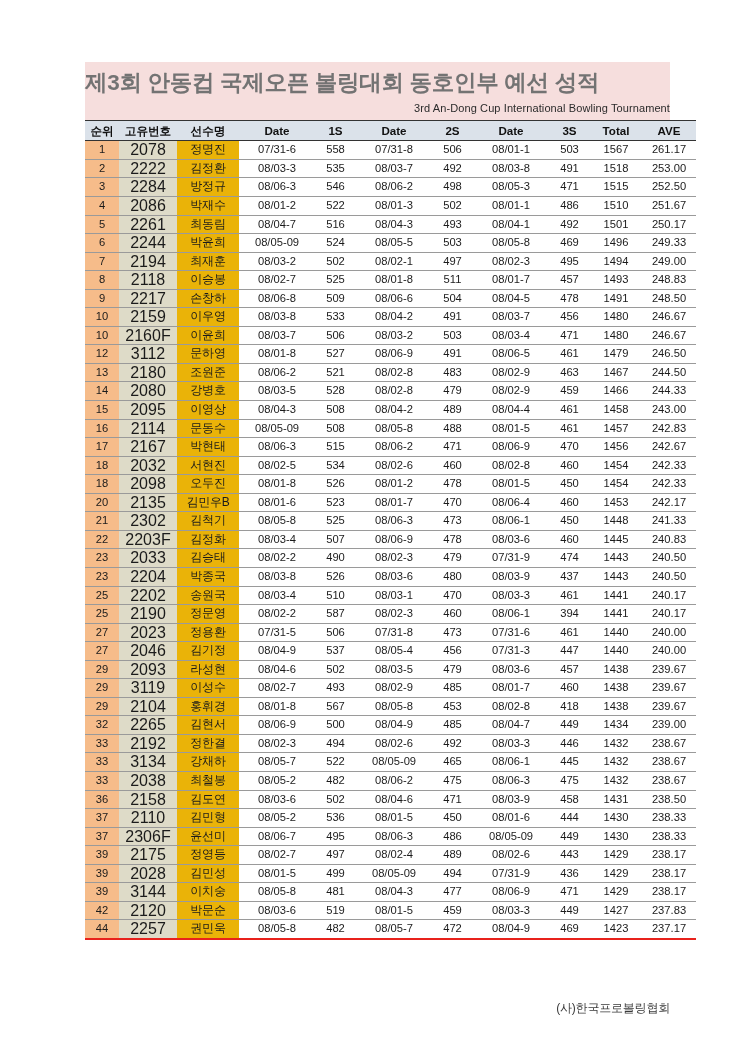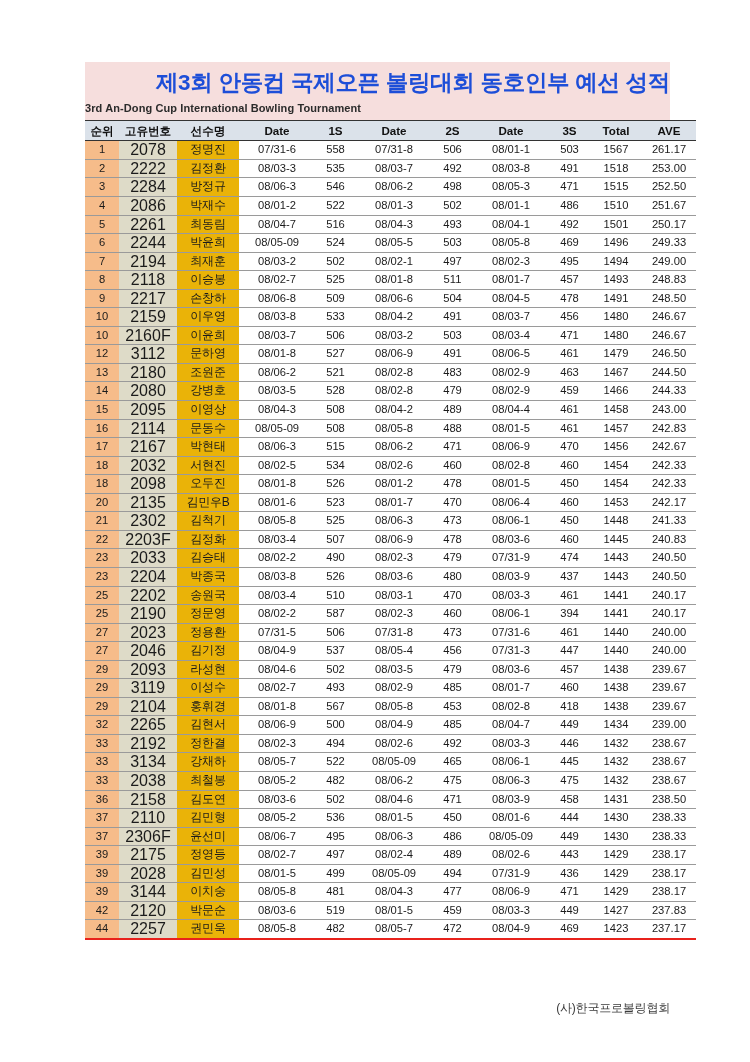--- a/index.html
+++ b/index.html
@@ -20,32 +20,32 @@
     left: 85px;
     top: 62px;
     width: 585px;
   }
   
   .title-banner {
     background: #f6dedd;
     padding: 6px 0 2px 0;
   }
   .title-main {
-    text-align: right;
+    text-align: left;
     font-size: 22.5px;
     font-weight: bold;
     letter-spacing: -0.3px;
     line-height: 1.35;
-    color: #1d4ed8;
+    color: #737373;
     white-space: nowrap;
   }
   .title-sub {
-    text-align: left;
+    text-align: right;
     font-size: 11px;
-    font-weight: bold;
+    font-weight: normal;
     color: #2b2b2b;
     padding: 4px 0 4px 0;
     letter-spacing: 0.1px;
   }
   
   table.results {
     border-collapse: collapse;
     width: 585px;
     table-layout: fixed;
     font-size: 11.2px;

